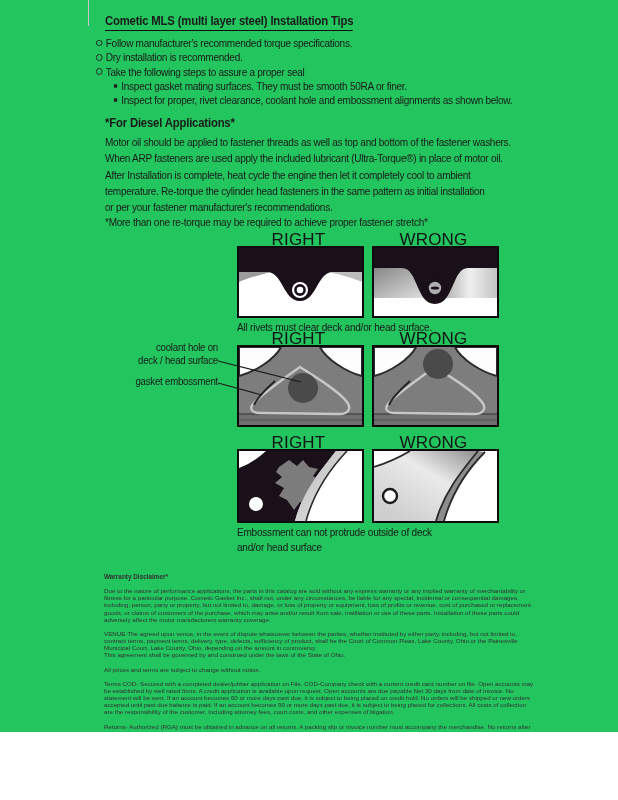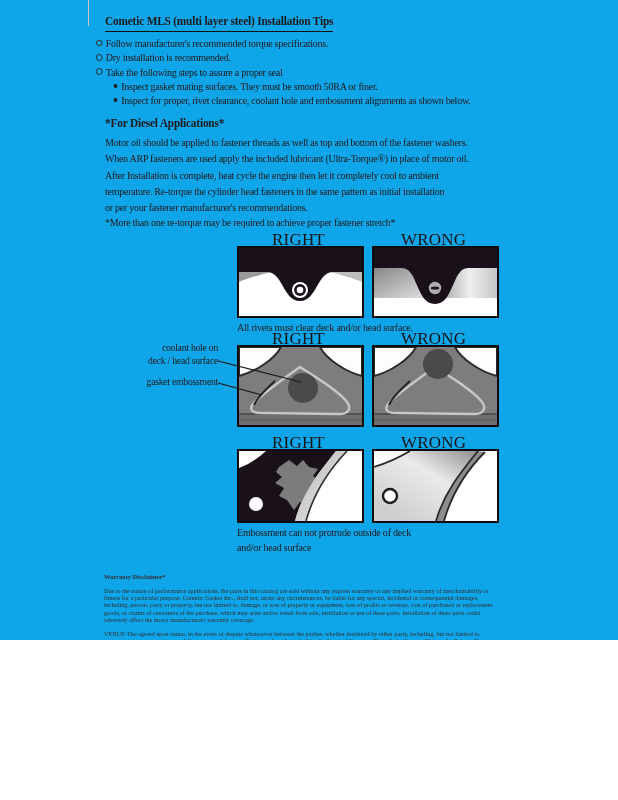--- a/index.html
+++ b/index.html
@@ -1,17 +1,17 @@
 <!DOCTYPE html>
 <html><head>
 <meta charset="utf-8">
 <style>
   html,body{margin:0;padding:0;background:#ffffff;}
-  #page{position:relative;width:618px;height:640px;background:#0ea5e9;overflow:hidden;
-        font-family:Liberation Serif, serif;color:#1c191a;}
+  #page{position:relative;width:618px;height:732px;background:#22c55e;overflow:hidden;
+        font-family:Liberation Sans, sans-serif;color:#1c191a;}
   .artifact-line{position:absolute;left:88px;top:0;width:1px;height:26px;background:#c6c6c6;}
   .abs{position:absolute;}
   .title{left:105px;top:13px;font-size:13px;font-weight:bold;letter-spacing:-0.2px;
          border-bottom:1.6px solid #121011;padding-bottom:2px;display:inline-block;
          transform:scaleX(0.87);transform-origin:0 0;white-space:nowrap;}
   .bullets{left:96px;top:36px;font-size:10.8px;letter-spacing:-0.3px;transform:scaleX(0.93);transform-origin:0 0;}
   .bullet-row{display:flex;align-items:center;height:14.3px;white-space:nowrap;}
   .bullet-row.sub{margin-left:19px;}
   .b-marker{width:4.5px;height:4.5px;border:1.1px solid #2a2627;border-radius:50%;margin-right:4px;flex:none;}
   .s-marker{width:4.2px;height:4.2px;background:#211d1e;border-radius:50%;margin-right:4px;flex:none;}

